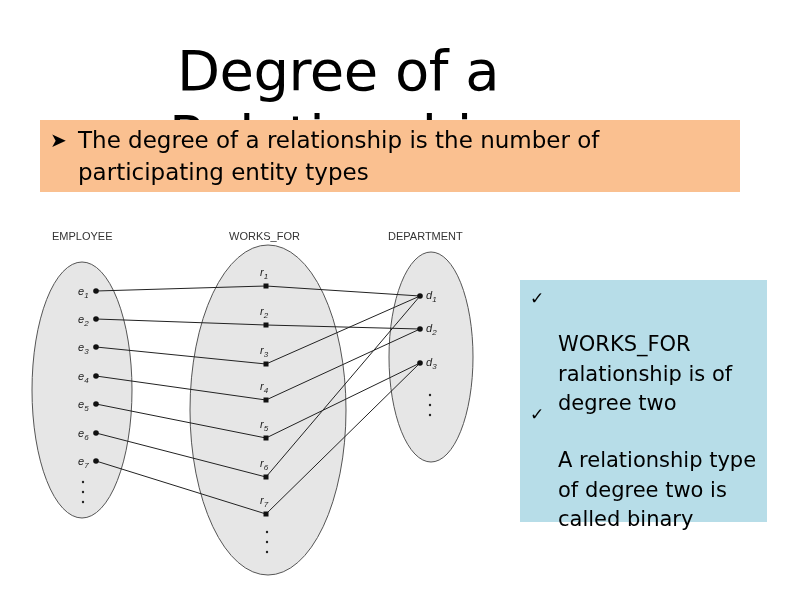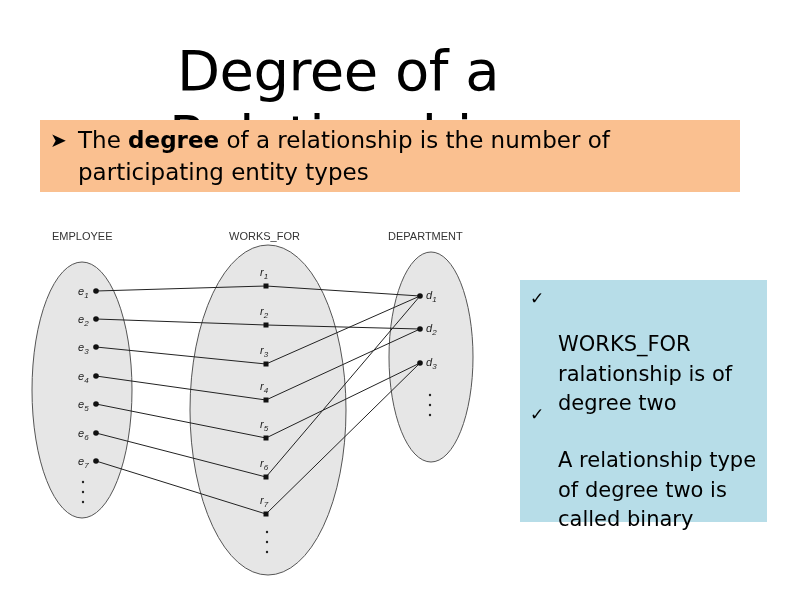--- a/index.html
+++ b/index.html
@@ -1,21 +1,21 @@
 <!DOCTYPE html>
 <html><head>
 <meta charset="utf-8">
 <style>
   html, body { margin: 0; padding: 0; }
   body { width: 800px; height: 600px; background: #ffffff; position: relative; overflow: hidden; font-family: "DejaVu Sans", sans-serif; }
   .title { position: absolute; left: 0; top: 38px; width: 676px; text-align: center; font-size: 56px; color: #000; font-family: "DejaVu Sans", sans-serif; font-weight: normal; letter-spacing: -0.5px; }
   .def-box { position: absolute; left: 40px; top: 120px; width: 700px; height: 72px; background: #fac090; }
   .def-bullet { position: absolute; left: 10px; top: 8px; font-size: 20px; color: #000; }
   .def-text { position: absolute; left: 38px; top: 4px; width: 650px; font-size: 23px; line-height: 32px; color: #000; }
-  .def-text b { font-weight: bold; }
+  .def-text b { font-weight: normal; }
   .note-box { position: absolute; left: 520px; top: 280px; width: 247px; height: 242px; background: #b7dde8; }
   .note-item { position: absolute; left: 10px; width: 230px; }
   .note-check { position: absolute; left: 0; top: 2px; font-size: 17px; color: #000; }
   .note-text { position: absolute; left: 28px; width: 210px; font-size: 21px; line-height: 29.5px; color: #000; margin-top: 44px; }
   .note-text b { font-weight: normal; }
   svg.diagram { position: absolute; left: 0; top: 210px; }
   .lbl { font-family: "Liberation Sans", sans-serif; font-size: 11px; fill: #333; }
   .sub { font-family: "Liberation Sans", sans-serif; font-style: italic; font-size: 11px; fill: #222; }
 </style>
 </head>

